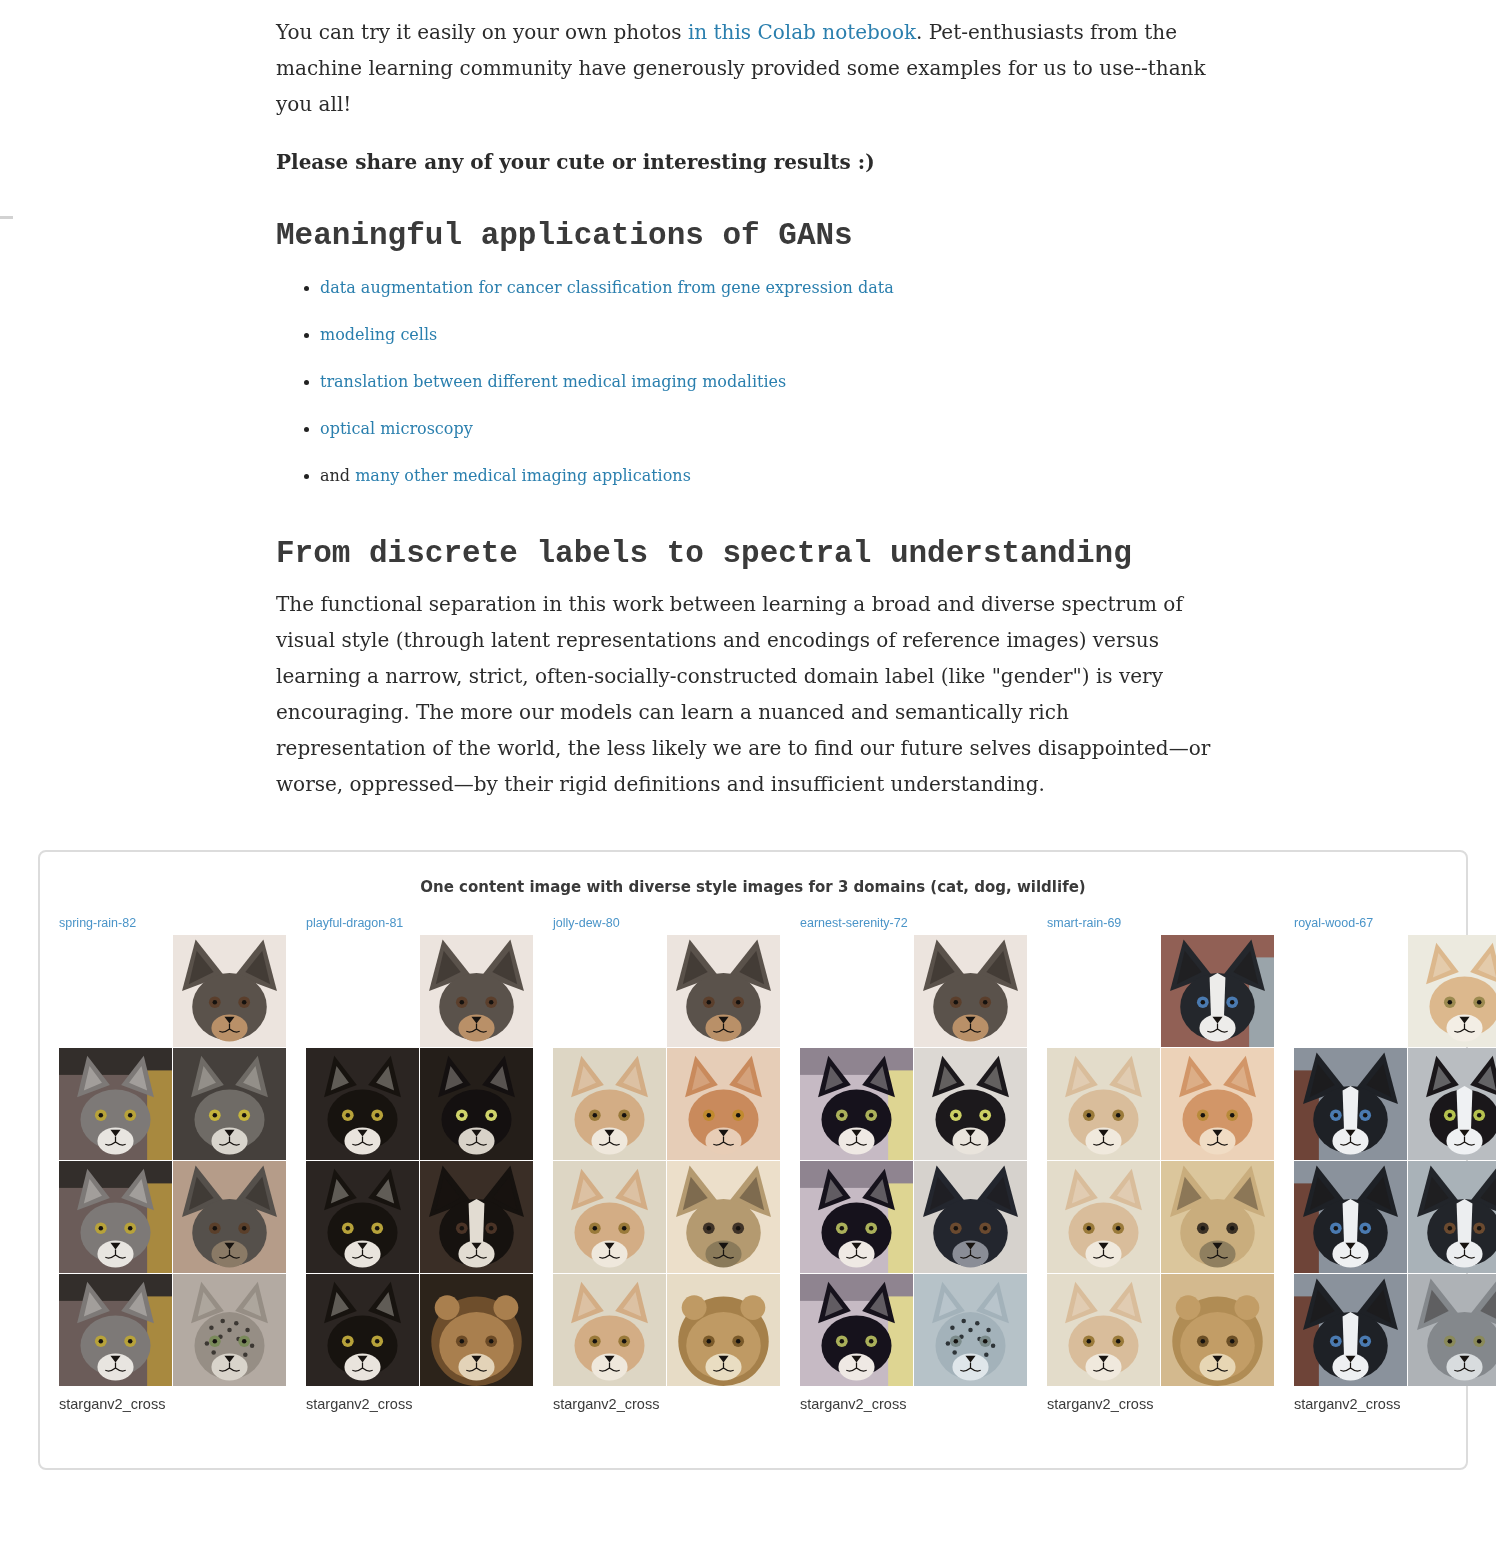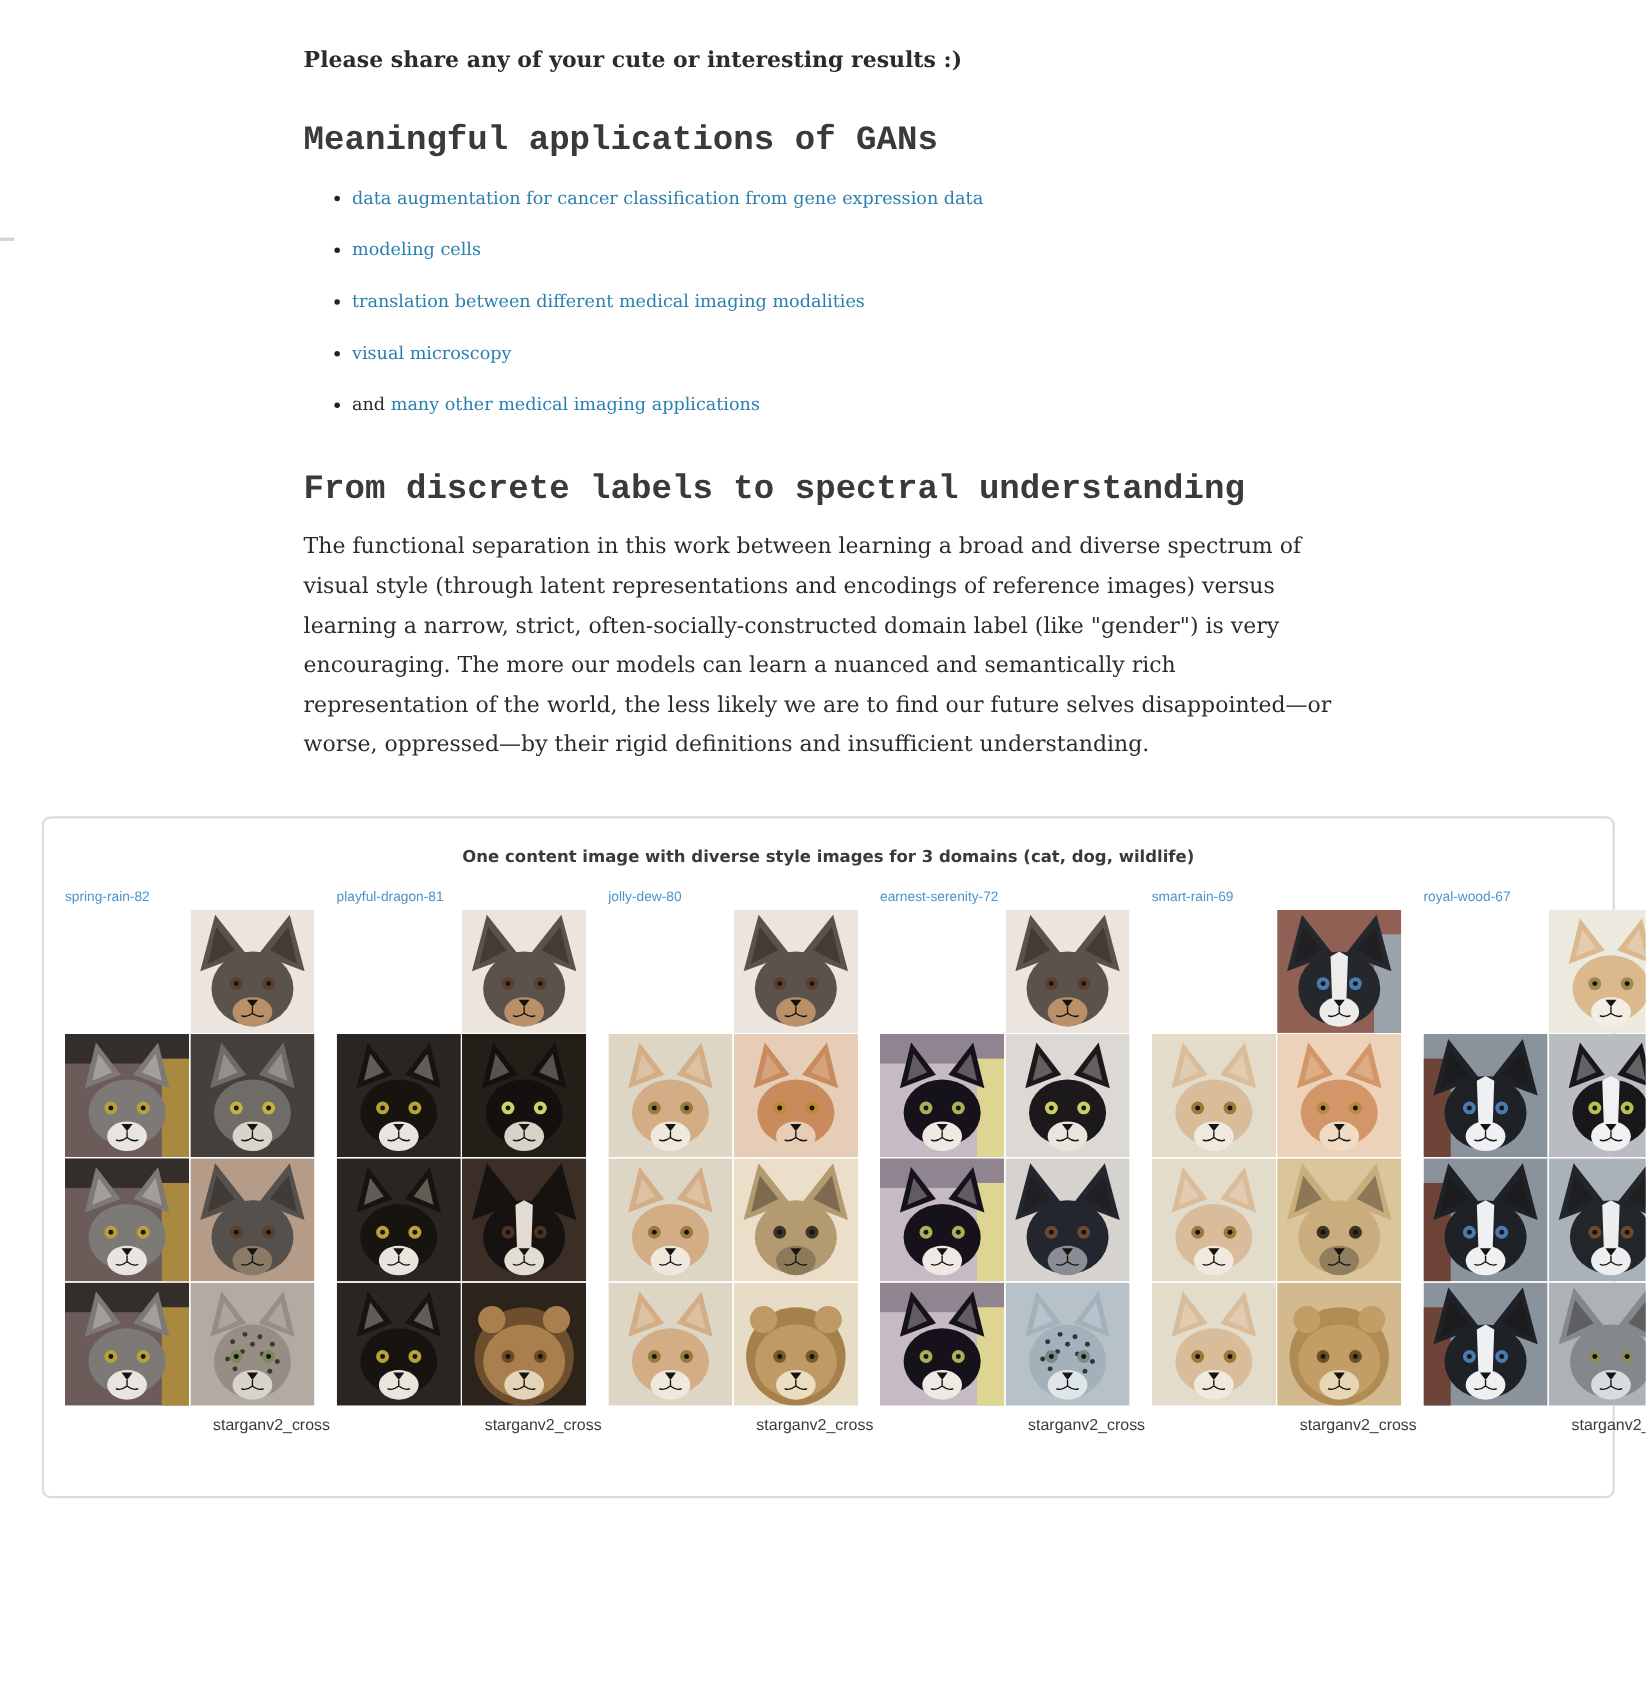--- a/index.html
+++ b/index.html
@@ -23,37 +23,38 @@
          border:2px solid #dcdcdc;border-radius:8px;padding:26px 0 30px 19px;
          font-family:"Liberation Sans","DejaVu Sans",sans-serif;background:#fff;}
   .panel-title{text-align:center;font-family:"DejaVu Sans","Liberation Sans",sans-serif;
                font-weight:700;font-size:15px;color:#3a3a3a;margin:0 19px 20px 0;}
   .groups{display:flex;gap:6px;}
   .group{width:241px;flex:0 0 auto;}
   .group-label{color:var(--runlabel,#4a94c8);font-size:12.5px;height:17px;margin-bottom:2px;cursor:pointer;}
   .grid{display:grid;grid-template-columns:113px 113px;grid-auto-rows:112px;gap:1px;}
   .cell{width:113px;height:112px;background:#fff;overflow:hidden;}
   .cell svg{display:block;width:100%;height:100%;}
-  .group-caption{text-align:right;font-size:14.5px;color:#3b3b3b;margin-top:10px;}
+  .group-caption{text-align:left;font-size:14.5px;color:#3b3b3b;margin-top:10px;}
 </style>
 </head>
 <body>
 
 <div class="left-dash"></div>
 
 <main class="content">
+  <p><span>You can try it easily on your own photos </span><a class="link">in this Colab notebook</a><span>. Pet-enthusiasts from the machine learning community have generously provided some examples for us to use--thank you all!</span></p>
   <p class="p-gap">Please share any of your cute or interesting results :)</p>
 
   <h2>Meaningful applications of GANs</h2>
 
   <ul class="apps">
     <li><span></span><a class="link">data augmentation for cancer classification from gene expression data</a></li>
     <li><span></span><a class="link">modeling cells</a></li>
     <li><span></span><a class="link">translation between different medical imaging modalities</a></li>
-    <li><span></span><a class="link">visual microscopy</a></li>
+    <li><span></span><a class="link">optical microscopy</a></li>
     <li><span>and </span><a class="link">many other medical imaging applications</a></li>
   </ul>
 
   <h2 class="h2-second">From discrete labels to spectral understanding</h2>
   <p>The functional separation in this work between learning a broad and diverse spectrum of visual style (through latent representations and encodings of reference images) versus learning a narrow, strict, often-socially-constructed domain label (like "gender") is very encouraging. The more our models can learn a nuanced and semantically rich representation of the world, the less likely we are to find our future selves disappointed—or worse, oppressed—by their rigid definitions and insufficient understanding.</p>
 </main>
 
 <section class="panel">
   <div class="panel-title">One content image with diverse style images for 3 domains (cat, dog, wildlife)</div>
   <div class="groups" id="groups">

